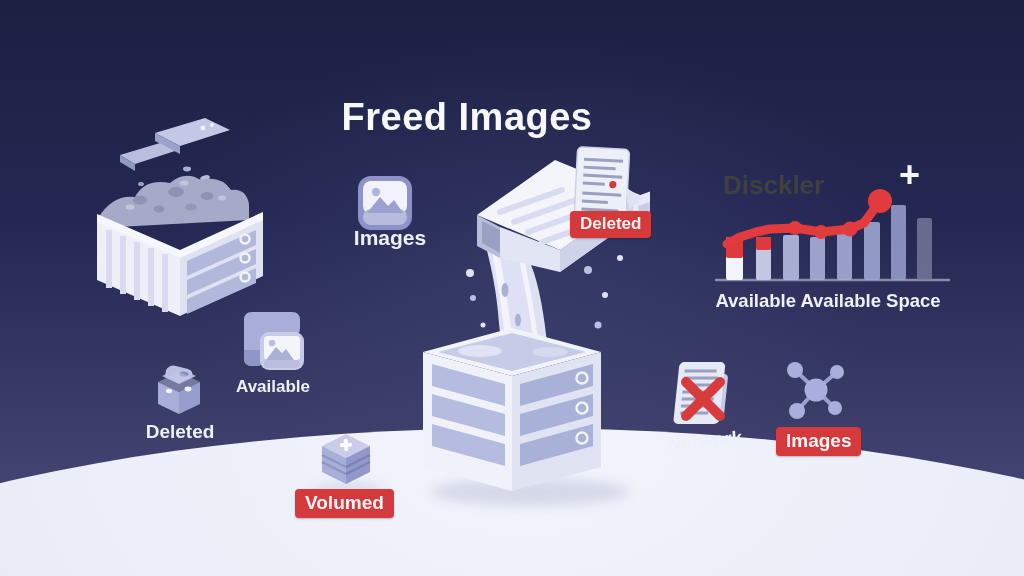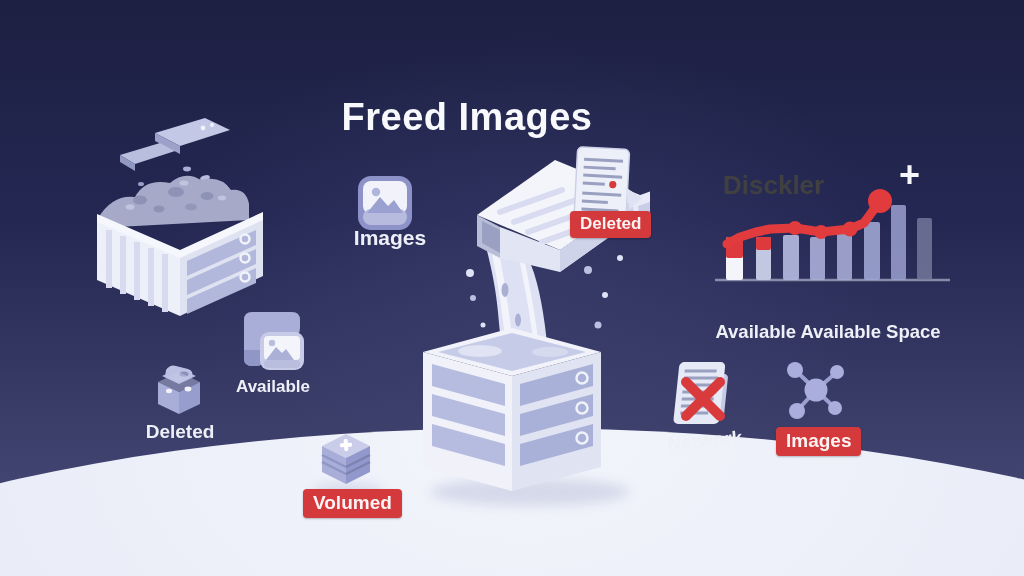--- a/index.html
+++ b/index.html
@@ -20,21 +20,21 @@
   }
   .art{position:absolute;}
   .label{position:absolute;color:#eef0f8;font-weight:600;text-align:center;}
   .badge{
     position:absolute;background:#d43a3c;color:#fcf4f4;font-weight:600;
     border-radius:4px;text-align:center;padding:3px 10px 4px;box-shadow:0 1px 2px rgba(0,0,0,.25);
   }
   .panel{position:absolute;left:713px;top:156px;width:250px;height:170px;}
   .panel-title{position:absolute;left:10px;top:14px;font-size:26px;font-weight:700;color:#404040;}
   .panel-plus{position:absolute;left:186px;top:-2px;font-size:36px;font-weight:600;color:#f6f7fb;}
-  .panel-caption{position:absolute;left:0px;top:134px;width:230px;text-align:center;font-size:18.5px;font-weight:600;color:#eef0f8;margin-top:31px;}
+  .panel-caption{position:absolute;left:0px;top:134px;width:230px;text-align:center;font-size:18.5px;font-weight:600;color:#eef0f8;}
   #chart-svg{position:absolute;left:0px;top:2px;width:245px;height:125px;}
   .shadow{position:absolute;border-radius:50%;background:#c7cbe0;filter:blur(6px);}
 </style>
 </head>
 <body>
 
 <div class="stage">
   <div class="glow"></div>
   <div class="floor"></div>
 
@@ -221,21 +221,21 @@
       <polygon points="8,18 32,6 56,18 32,30" fill="#c9cdea"></polygon>
       <rect x="26" y="15" width="12" height="4" rx="1.5" fill="#ffffff" transform="rotate(-4 32 17)"></rect>
       <rect x="30" y="11" width="4" height="12" rx="1.5" fill="#ffffff" transform="rotate(-4 32 17)"></rect>
       <polygon points="8,18 32,30 32,56 8,44" fill="#a9aed8"></polygon>
       <polygon points="32,30 56,18 56,44 32,56" fill="#9298cb"></polygon>
       <line x1="8" y1="27" x2="32" y2="39" stroke="#8f95c4" stroke-width="2.4"></line>
       <line x1="8" y1="34" x2="32" y2="46" stroke="#8f95c4" stroke-width="2.4"></line>
       <line x1="32" y1="39" x2="56" y2="27" stroke="#7d83b1" stroke-width="2.4"></line>
       <line x1="32" y1="46" x2="56" y2="34" stroke="#7d83b1" stroke-width="2.4"></line>
     </svg>
-    <div class="badge" style="left:303px;top:489px;font-size:19px">Volumed</div>
+    <div class="badge" style="left:295px;top:489px;font-size:19px">Volumed</div>
   </div>
 
   <div>
     <svg class="art" style="left:668px;top:358px" width="72" height="78" viewBox="0 0 72 78">
       <g transform="skewX(-6) translate(6,0)">
         <rect x="28" y="16" width="28" height="46" rx="4" fill="#c6cbe6"></rect>
         <rect x="6" y="4" width="46" height="62" rx="5" fill="#e6e9f6"></rect>
         <line x1="12" y1="13" x2="44" y2="13" stroke="#9aa0bf" stroke-width="3"></line>
         <line x1="12" y1="20" x2="46" y2="20" stroke="#9aa0bf" stroke-width="3"></line>
         <line x1="12" y1="27" x2="44" y2="27" stroke="#9aa0bf" stroke-width="3"></line>

